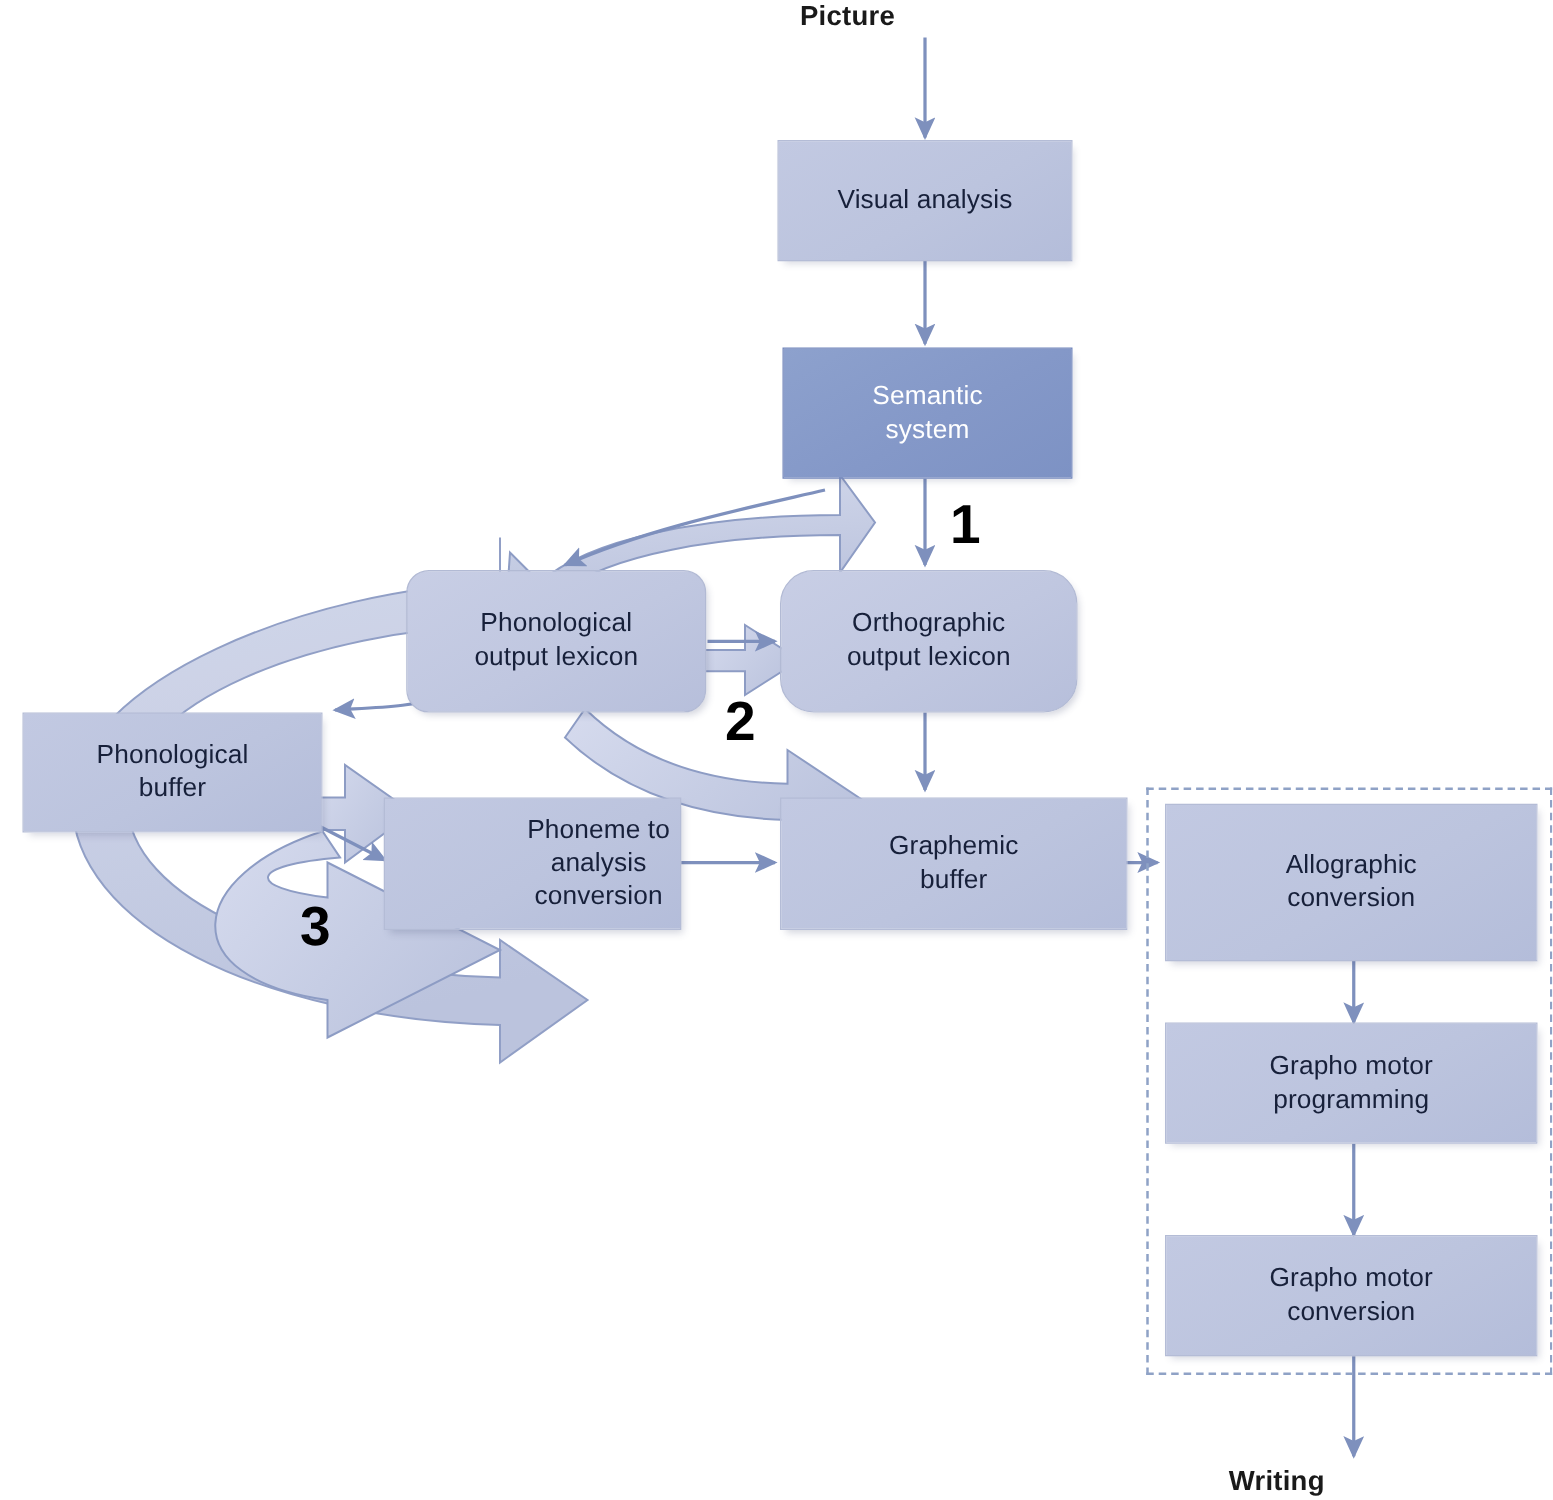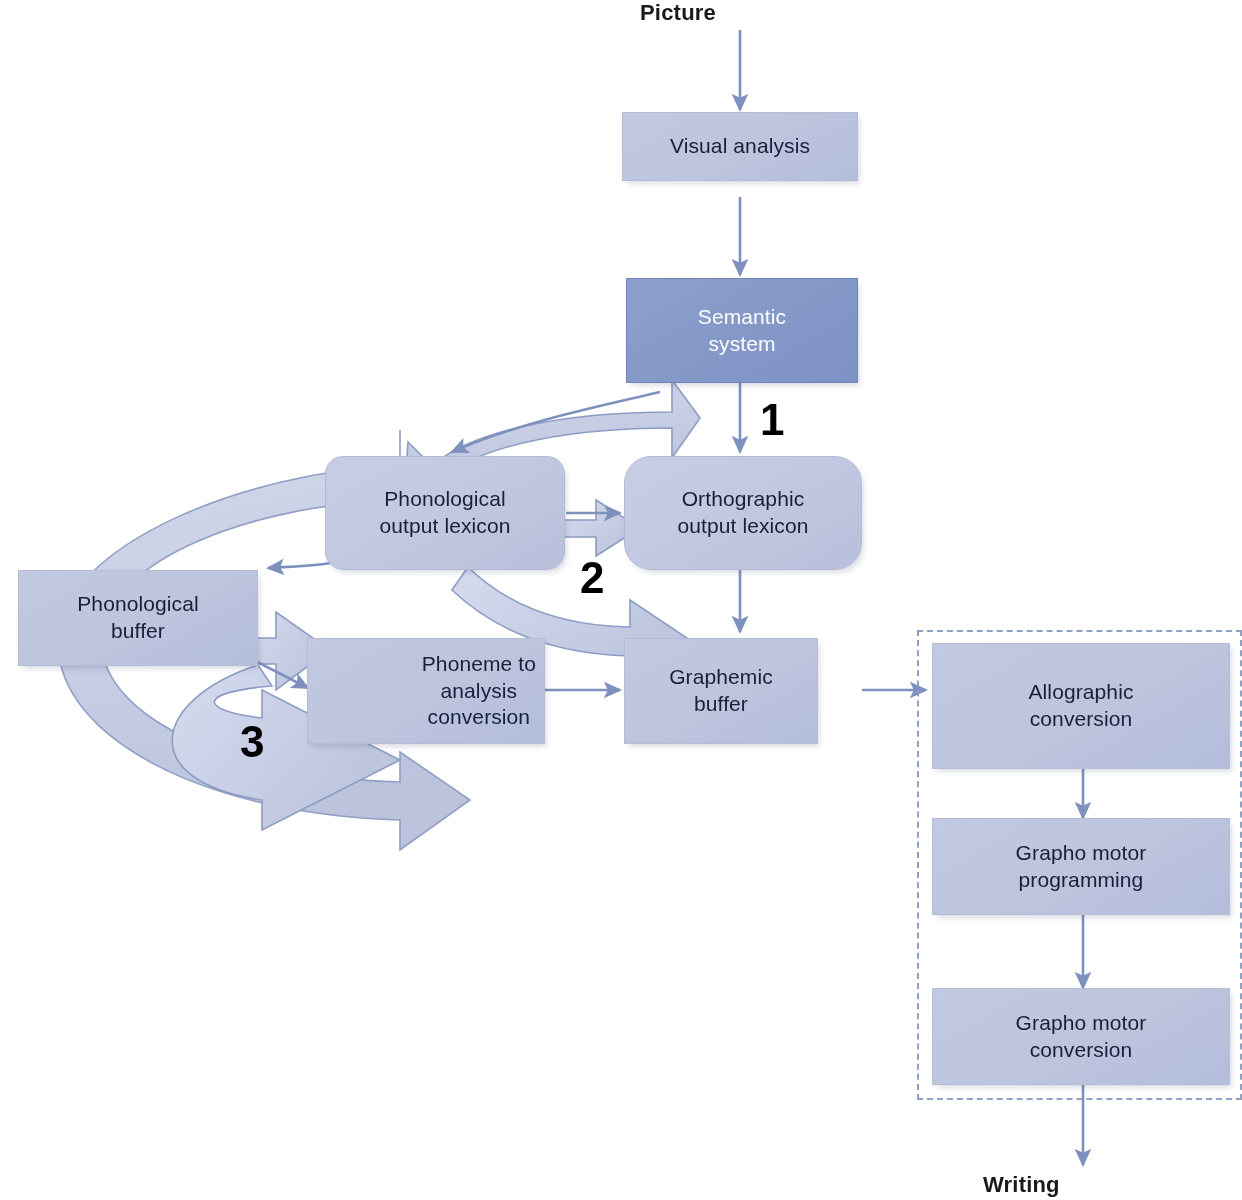--- a/index.html
+++ b/index.html
@@ -183,21 +183,21 @@
       <line x1="1083" y1="745" x2="1083" y2="818"></line>
       <line x1="1083" y1="915" x2="1083" y2="988"></line>
       <line x1="1083" y1="1085" x2="1083" y2="1165"></line>
       <path d="M 660 392 C 600 406, 520 422, 452 452"></path>
       <path d="M 360 556 C 330 566, 300 566, 268 568"></path>
     </g>
   </svg>
 
   <div class="dashframe" style="left:917px; top:630px; width:325px; height:470px;"></div>
 
-  <div class="node sharp" style="left:622px; top:112px; width:236px; height:69px;justify-content:center;">
+  <div class="node sharp" style="left:622px; top:112px; width:236px; height:97px;justify-content:center;">
     <span>Visual analysis</span>
   </div>
 
   <div class="node dark" style="left:626px; top:278px; width:232px; height:105px;">
     <span>
       <span>Semantic</span><br>
       <span>system</span>
     </span>
   </div>
 
@@ -223,21 +223,21 @@
   </div>
 
   <div class="node sharp" style="left:307px; top:638px; width:238px; height:106px;justify-content:flex-end;">
     <span>
       <span>Phoneme to</span><br>
       <span>analysis</span><br>
       <span>conversion</span>
     </span>
   </div>
 
-  <div class="node sharp" style="left:624px; top:638px; width:194px; height:106px;">
+  <div class="node sharp" style="left:624px; top:638px; width:278px; height:106px;">
     <span>
       <span>Graphemic</span><br>
       <span>buffer</span>
     </span>
   </div>
 
   <div class="node sharp" style="left:932px; top:643px; width:298px; height:126px;">
     <span>
       <span>Allographic</span><br>
       <span>conversion</span>

